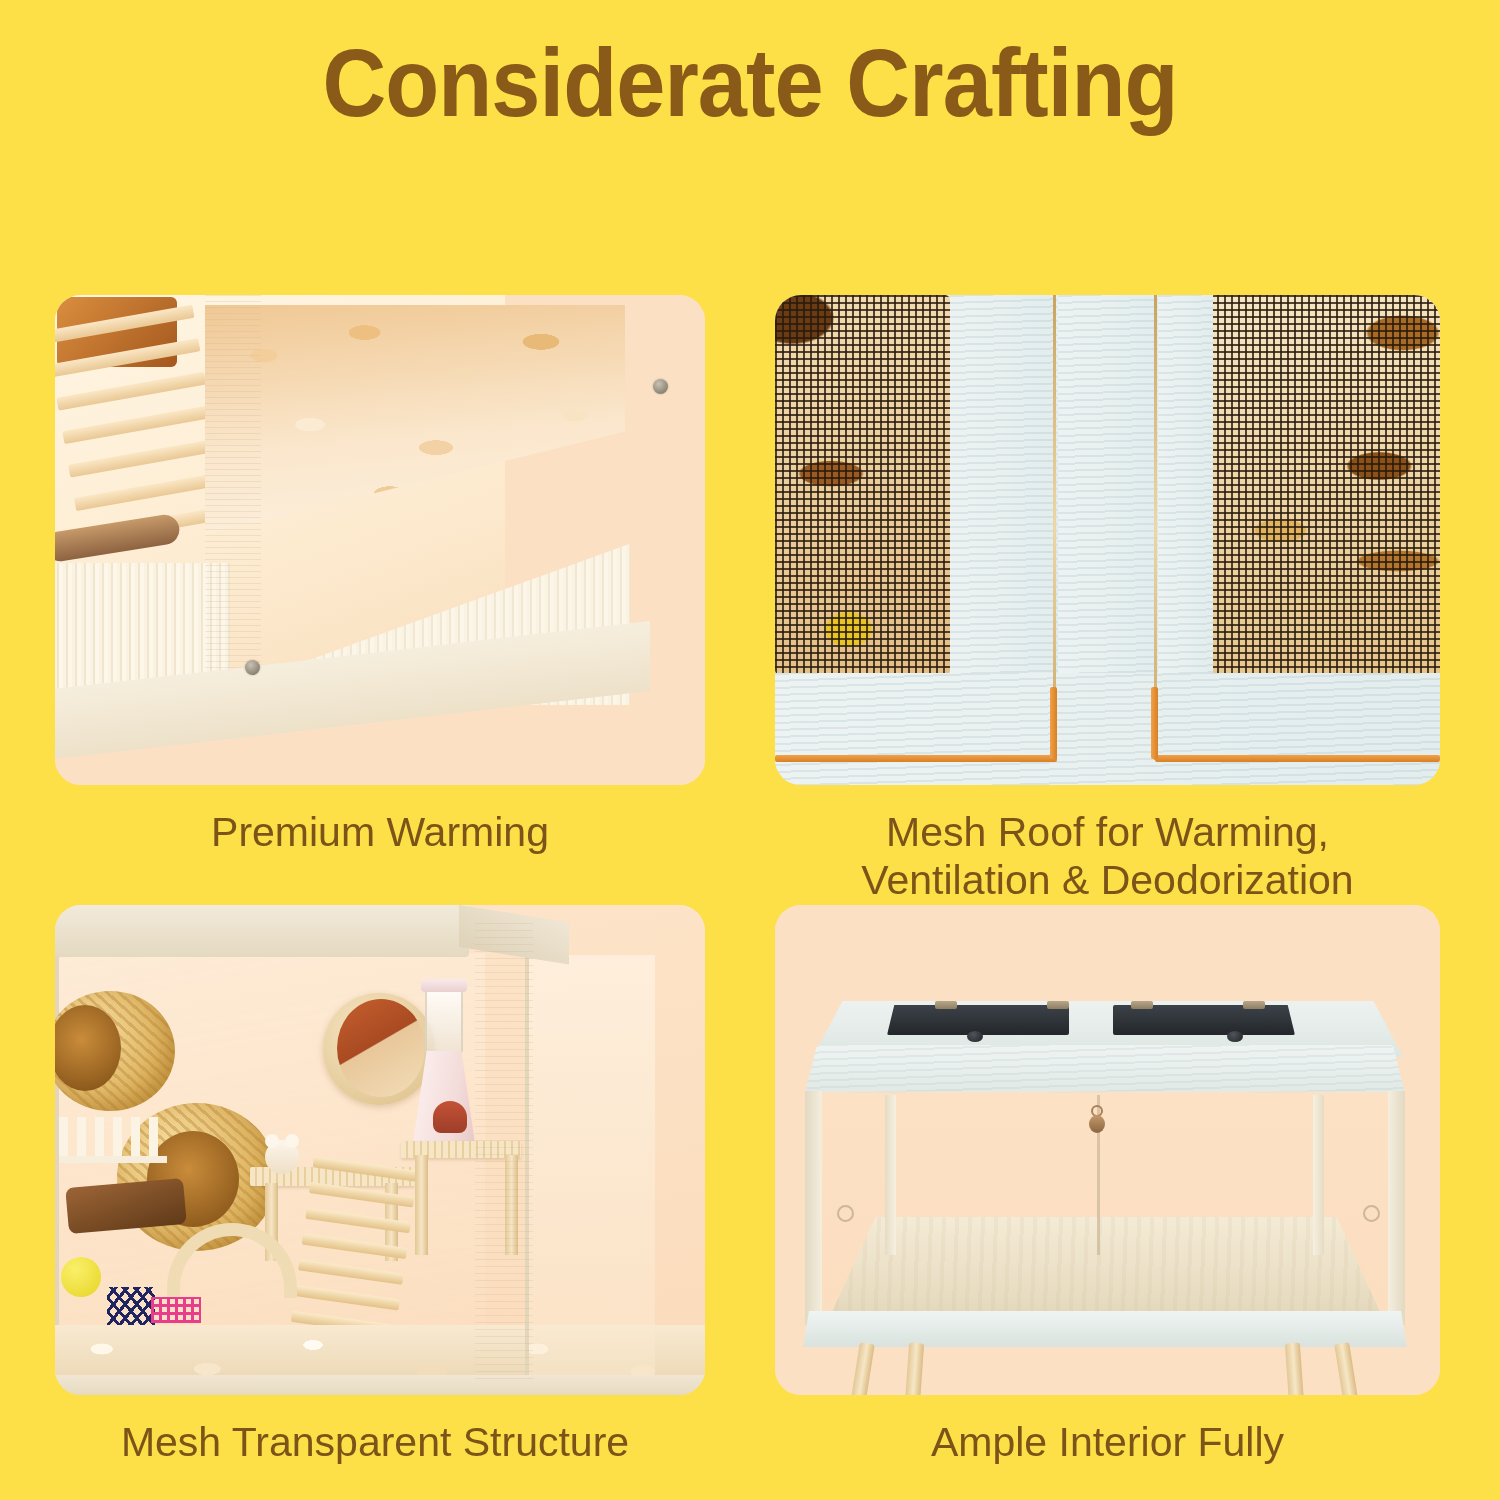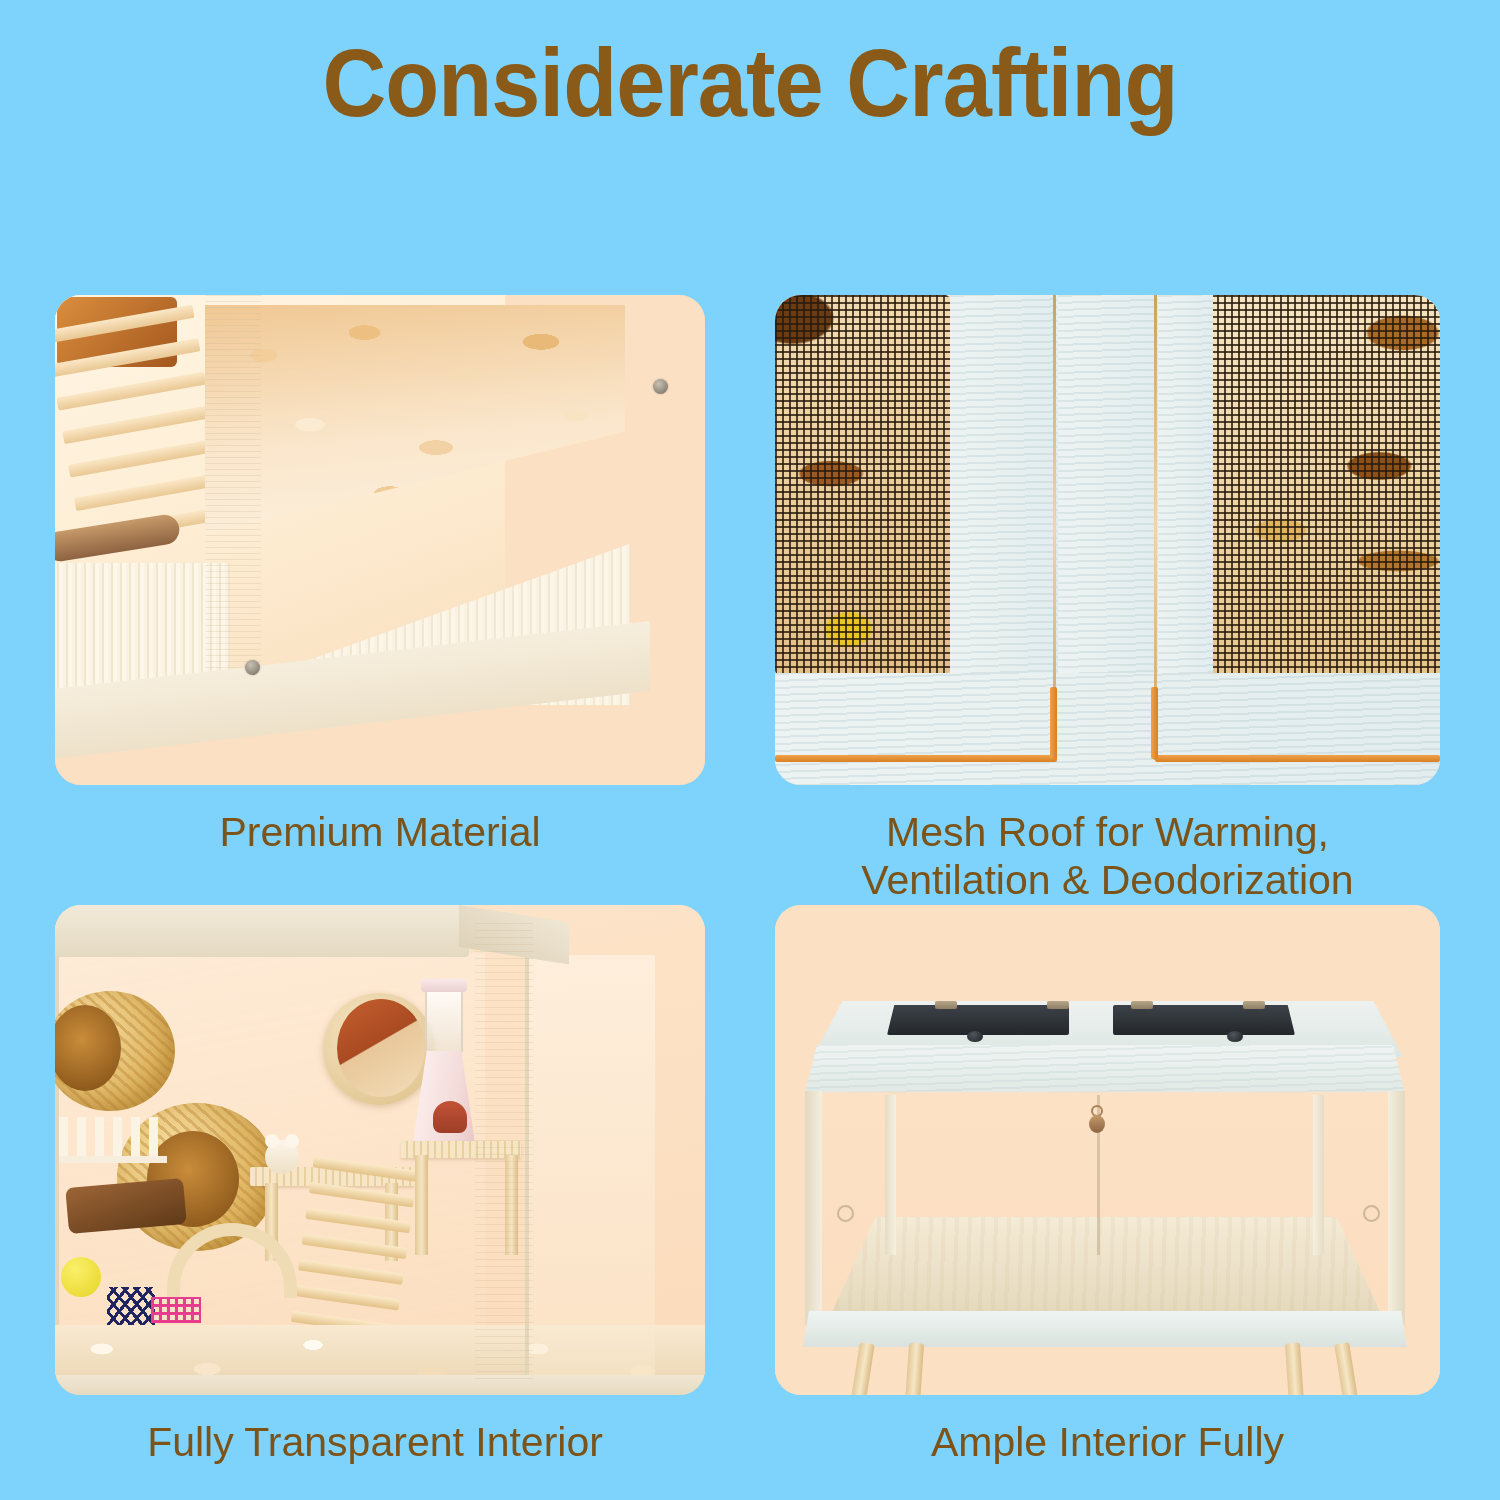--- a/index.html
+++ b/index.html
@@ -7,21 +7,21 @@
   html, body {
     width:1500px; height:1500px;
     background:#FDF4EF;
     font-family:"Liberation Sans", sans-serif;
     overflow:hidden;
   }
 
   #page {
     position:relative;
     width:1500px; height:1500px;
-    background:#7dd3fc;
+    background:#fde047;
   }
 
   
   .page-title {
     position:absolute;
     left:0; top:26px;
     width:1500px;
     text-align:center;
     font-size:96px;
     font-weight:bold;
@@ -467,21 +467,21 @@
     <div class="p1-log"></div>
     <div class="p1-shavings-top"></div>
     <div class="p1-frontboard"></div>
     <div class="p1-leftpanel"></div>
     <div class="p1-corner-post"></div>
     <div class="p1-base"></div>
 
     <div class="screw" style="left:598px; top:84px;"></div>
     <div class="screw" style="left:190px; top:365px;"></div>
   </div>
-  <div class="caption cap-tl">Premium Material</div>
+  <div class="caption cap-tl">Premium Warming</div>
 
   <div class="panel panel-tr">
     <div class="p2-wood"></div>
 
     <div class="p2-mesh p2-mesh-l"></div>
     <div class="p2-mesh p2-mesh-r"></div>
 
     <div class="p2-rail" style="left:175px; top:0; width:105px; height:490px;"></div>
     <div class="p2-rail" style="left:283px; top:0; width:100px; height:490px;"></div>
     <div class="p2-rail" style="left:383px; top:0; width:55px;  height:490px;"></div>
@@ -548,21 +548,21 @@
     <div class="p3-leg" style="left:450px; top:250px; height:100px;"></div>
 
     <div class="p3-floor"></div>
     <div class="p3-basebar"></div>
 
     <div class="p3-rightpanel"></div>
     <div class="p3-toprail"></div>
     <div class="p3-toprail2"></div>
     <div class="p3-rightpost"></div>
   </div>
-  <div class="caption cap-bl">Fully Transparent Interior</div>
+  <div class="caption cap-bl">Mesh Transparent Structure</div>
 
   <div class="panel panel-br">
     <div class="p4-bg"></div>
 
     <div class="p4-roof"></div>
     <div class="p4-meshpanel p4-mesh-l"></div>
     <div class="p4-meshpanel p4-mesh-r"></div>
 
     <div class="p4-hinge" style="left:160px; top:96px;"></div>
     <div class="p4-hinge" style="left:272px; top:96px;"></div>

